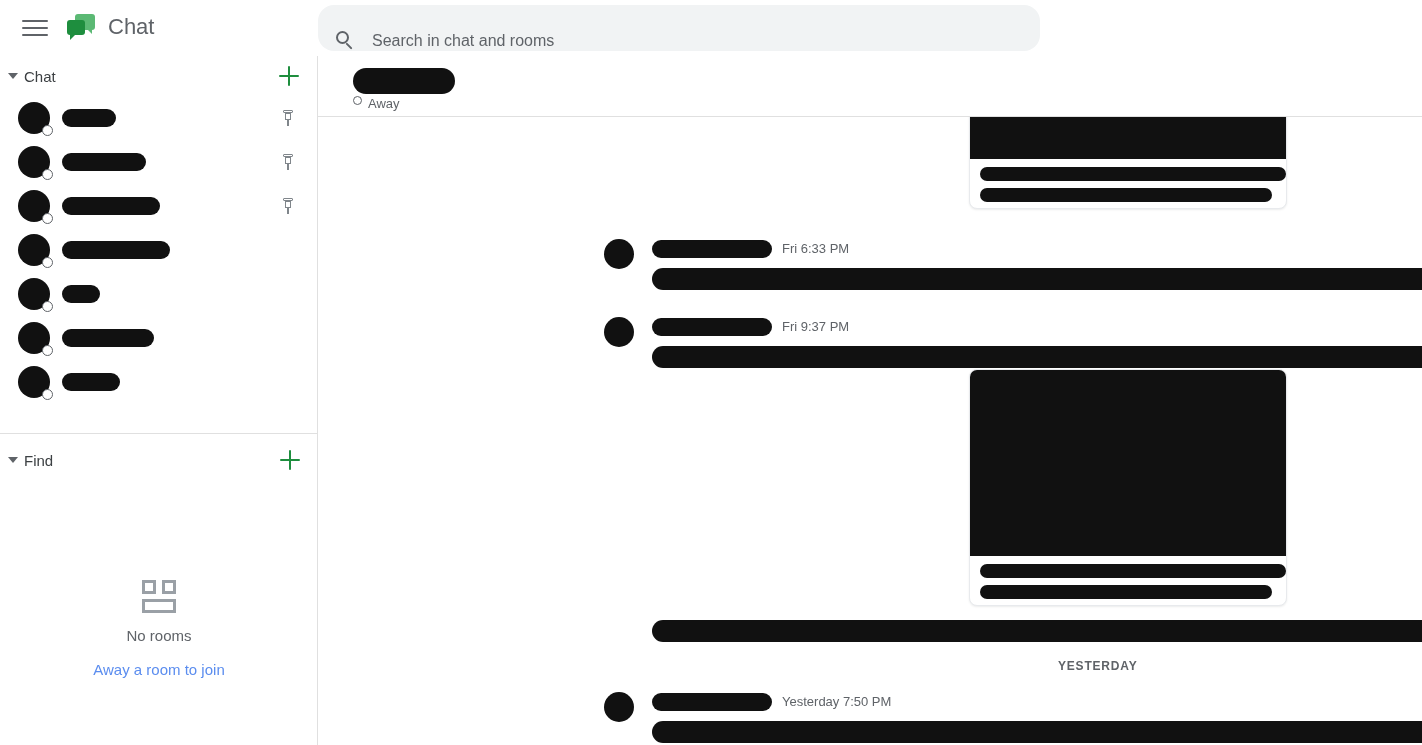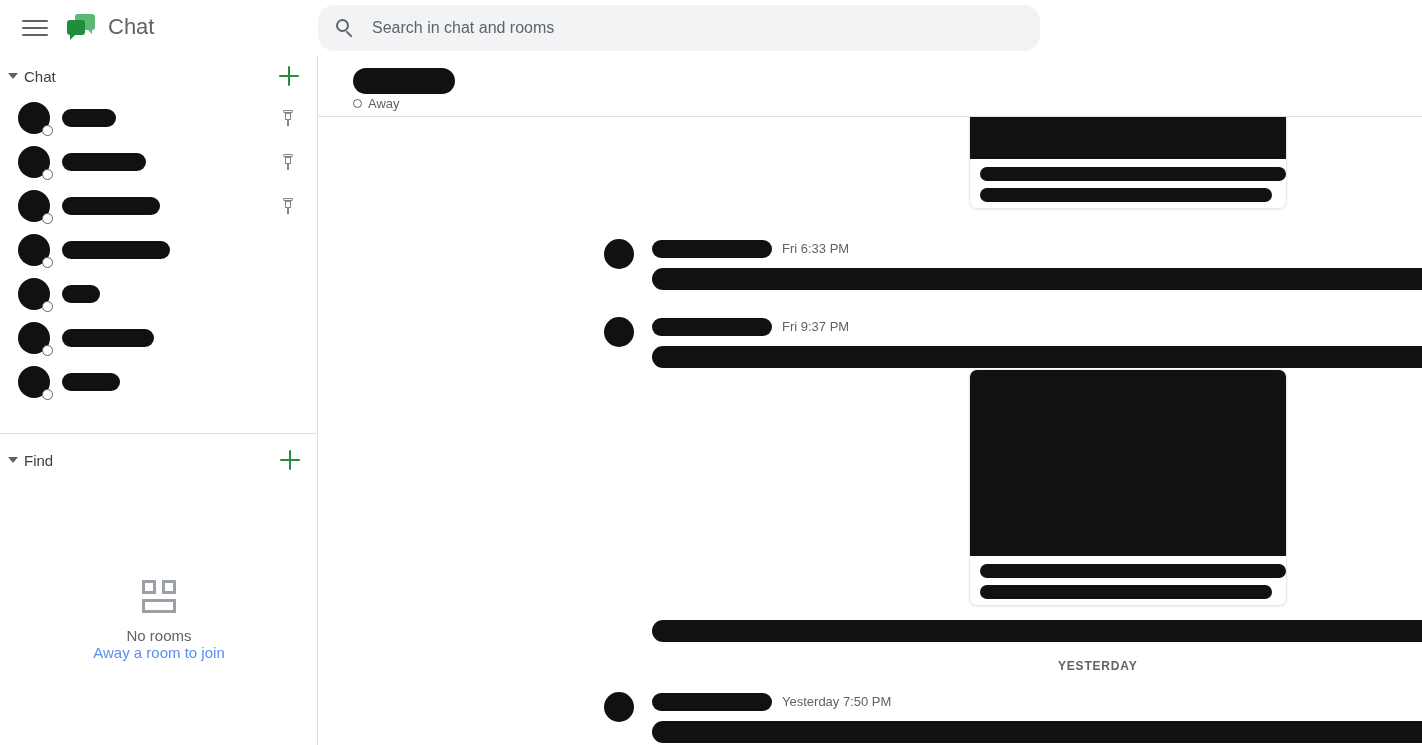--- a/index.html
+++ b/index.html
@@ -44,21 +44,21 @@
   .logo .b2:after {
     content:""; position:absolute; left: 3px; bottom: -5px;
     width: 0; height: 0; border-right: 6px solid transparent;
     border-top: 6px solid #1e8e3e;
   }
   .brand-title { font-size: 22px; color: #5f6368; letter-spacing: 0; }
 
   
   .search {
     position: absolute; left: 318px; top: 5px; width: 722px; height: 46px;
-    background: #f1f3f4; border-radius: 16px; display: flex; align-items: center;
+    background: #f1f3f4; border-radius: 16px; display: flex; align-items: flex-end;
     cursor: text;
   }
   .search .mag { margin-left: 16px; width: 22px; height: 22px; position: relative; flex: none; }
   .search .mag i {
     position: absolute; left: 2px; top: 2px; width: 13px; height: 13px;
     border: 2px solid #5f6368; border-radius: 50%;
   }
   .search .mag i:after {
     content:""; position:absolute; right: -6px; bottom: -5px;
     width: 8px; height: 2px; background: #5f6368;
@@ -127,41 +127,41 @@
   .rooms-icon .sq {
     position: absolute; top: 0; width: 14px; height: 14px;
     border: 3px solid #9aa0a6;
   }
   .rooms-icon .sq.l { left: 1px; }
   .rooms-icon .sq.r { left: 21px; }
   .rooms-icon .bar {
     position: absolute; left: 1px; top: 19px; width: 34px; height: 14px;
     border: 3px solid #9aa0a6;
   }
-  .no-rooms { font-size: 15px; color: #5f6368; margin-bottom: 0; }
+  .no-rooms { font-size: 15px; color: #5f6368; margin-bottom: 17px; }
   .find-room { font-size: 15px; color: #5b8def; cursor: pointer; text-decoration: none; }
 
   
   .statusbar {
     position: absolute; left: 318px; top: 56px; width: 1104px; height: 61px;
     background: #fff; border-bottom: 1px solid #e0e0e0;
   }
   .status-pill {
     position: absolute; left: 35px; top: 12px; width: 102px; height: 26px;
     background: #111; border-radius: 13px;
   }
   .status-caret {
     position: absolute; left: 471px; top: 77px;
     width: 0; height: 0;
     border-left: 6px solid transparent; border-right: 6px solid transparent;
     border-top: 7px solid #5f6368; cursor: pointer;
   }
   .status-label {
     position: absolute; left: 35px; top: 40px;
-    display: flex; align-items: center; gap: 6px;
+    display: flex; gap: 6px;
     font-size: 13px; color: #5f6368;
   }
   .status-dot {
     width: 9px; height: 9px; border-radius: 50%;
     border: 1.4px solid #5f6368; background: #fff; flex: none;
   }
 
   
   .messages {
     position: absolute; left: 318px; top: 117px; width: 1104px; height: 628px;

